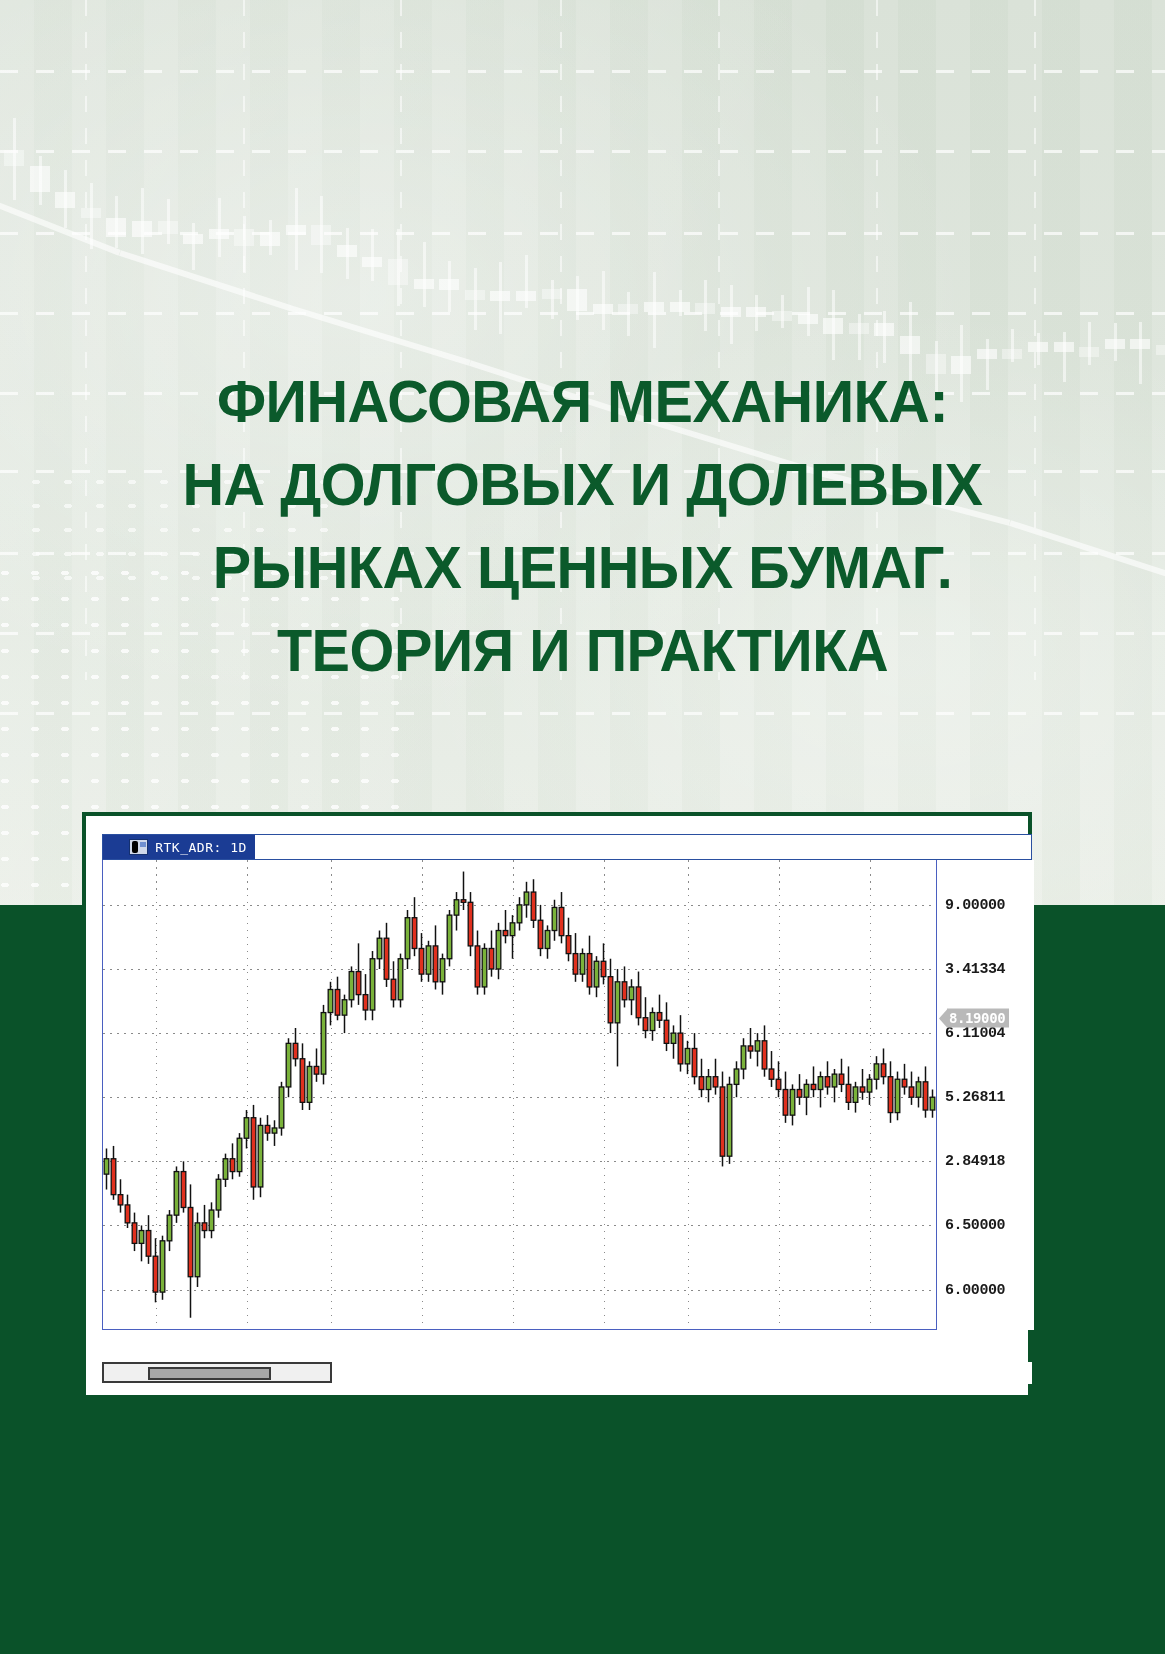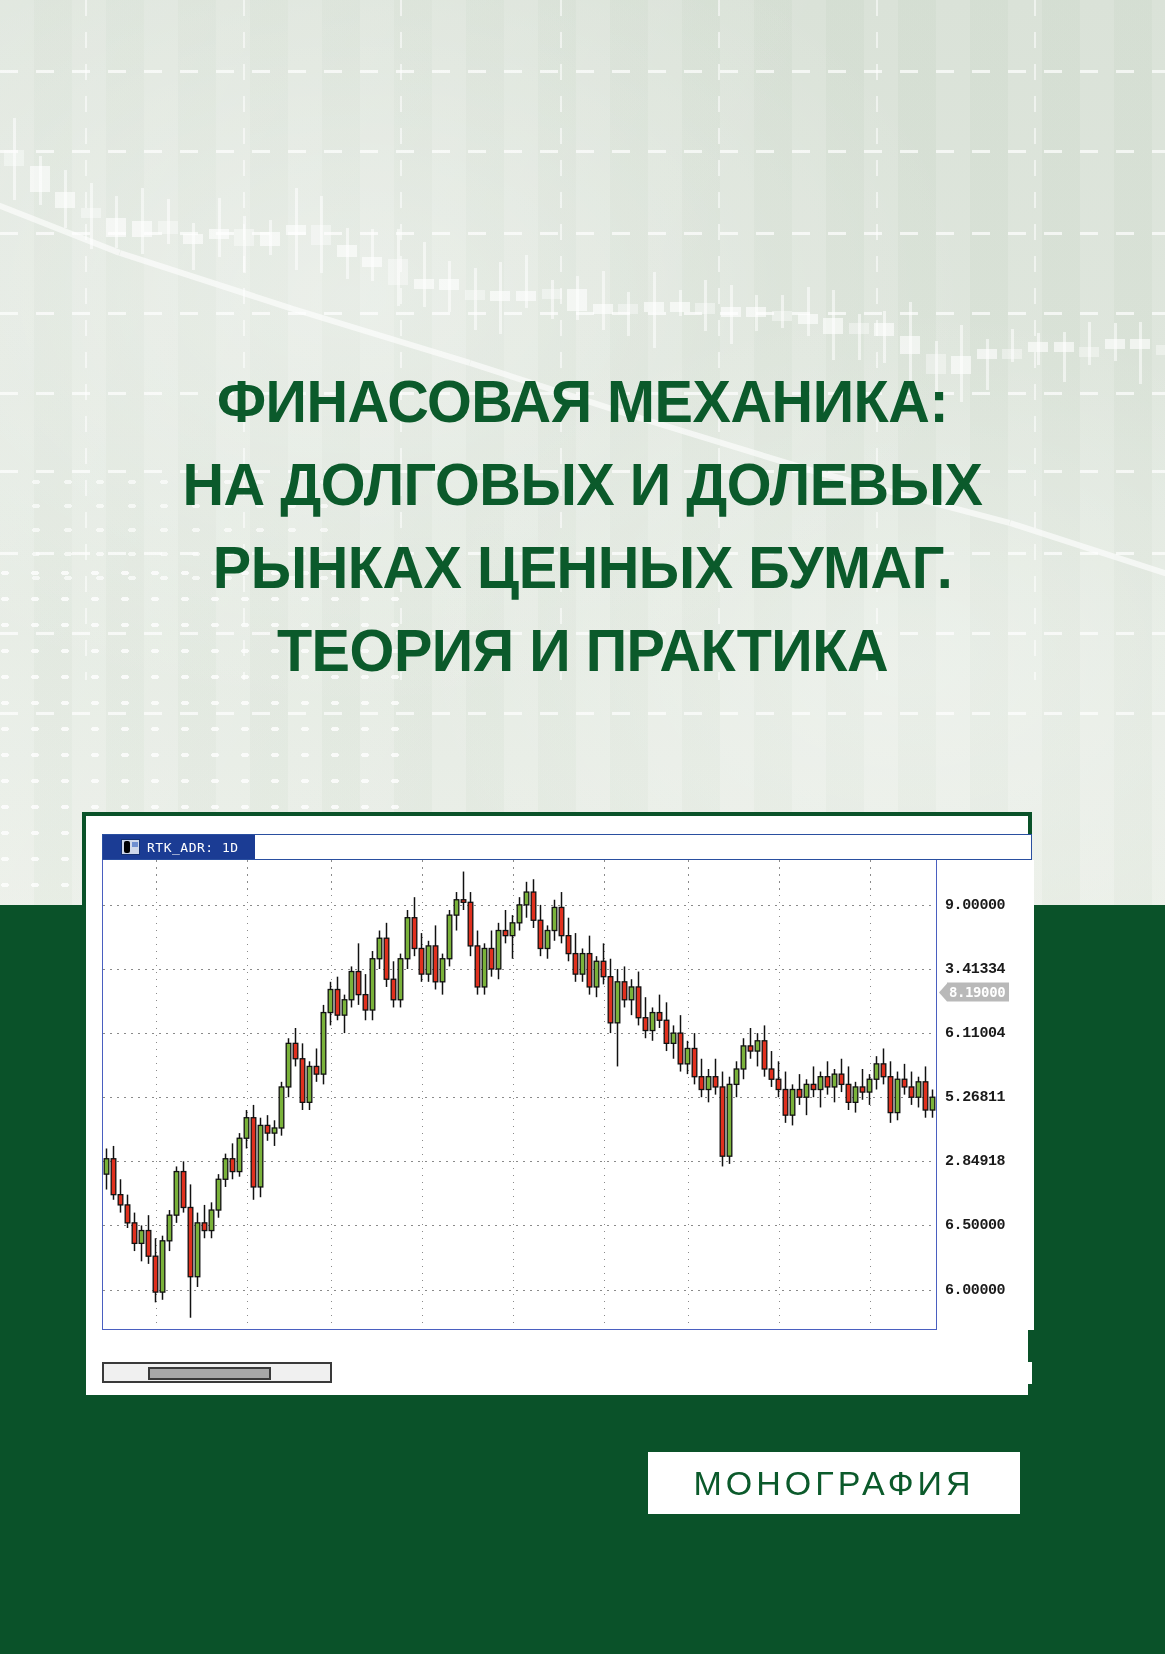--- a/index.html
+++ b/index.html
@@ -149,20 +149,21 @@
     left: 8px; top: 10px; width: 930px; height: 26px;
     border: 1px solid #2a4fa0;
     background: #ffffff;
     display:flex;
   }
   .titlebar-active {
     width: 152px; height: 100%;
     background: #1b3c94;
     display:flex; align-items:center; gap:7px;
     padding-left: 18px;
+    justify-content: center;
   }
   .titlebar-icon {
     width: 19px; height: 16px;
     background: #cfd8ea;
     border: 1px solid #14306f;
     position: relative;
     display:flex; align-items:center; justify-content:center;
   }
   .titlebar-icon::before {
     content:"";
@@ -700,33 +701,30 @@
       </div>
 
       <div class="price-axis" id="price-axis">
           <div class="price-tick" style="top: 429.534px;">6.00000</div>
           <div class="price-tick" style="top: 365.425px;">6.50000</div>
           <div class="price-tick" style="top: 301.315px;">2.84918</div>
           <div class="price-tick" style="top: 237.205px;">5.26811</div>
           <div class="price-tick" style="top: 173.096px;">6.11004</div>
           <div class="price-tick" style="top: 108.986px;">3.41334</div>
           <div class="price-tick" style="top: 44.8767px;">9.00000</div>
-          <div class="price-marker" style="top: 132px;">
+          <div class="price-marker" style="top: 158px;">
             <div class="arrow"></div>
             <div class="tagbody">8.19000</div>
           </div>
         </div>
 
 
       <div class="chart-scrollbar">
         <div class="scroll-track">
           <div class="scroll-thumb"></div>
         </div>
       </div>
 
     </div>
   </div>
 
-  <div class="mono-badge">
-    <div class="mono-text">МОНОГРАФИЯ</div>
-  </div>
 
 </div>
 
 </body></html>

